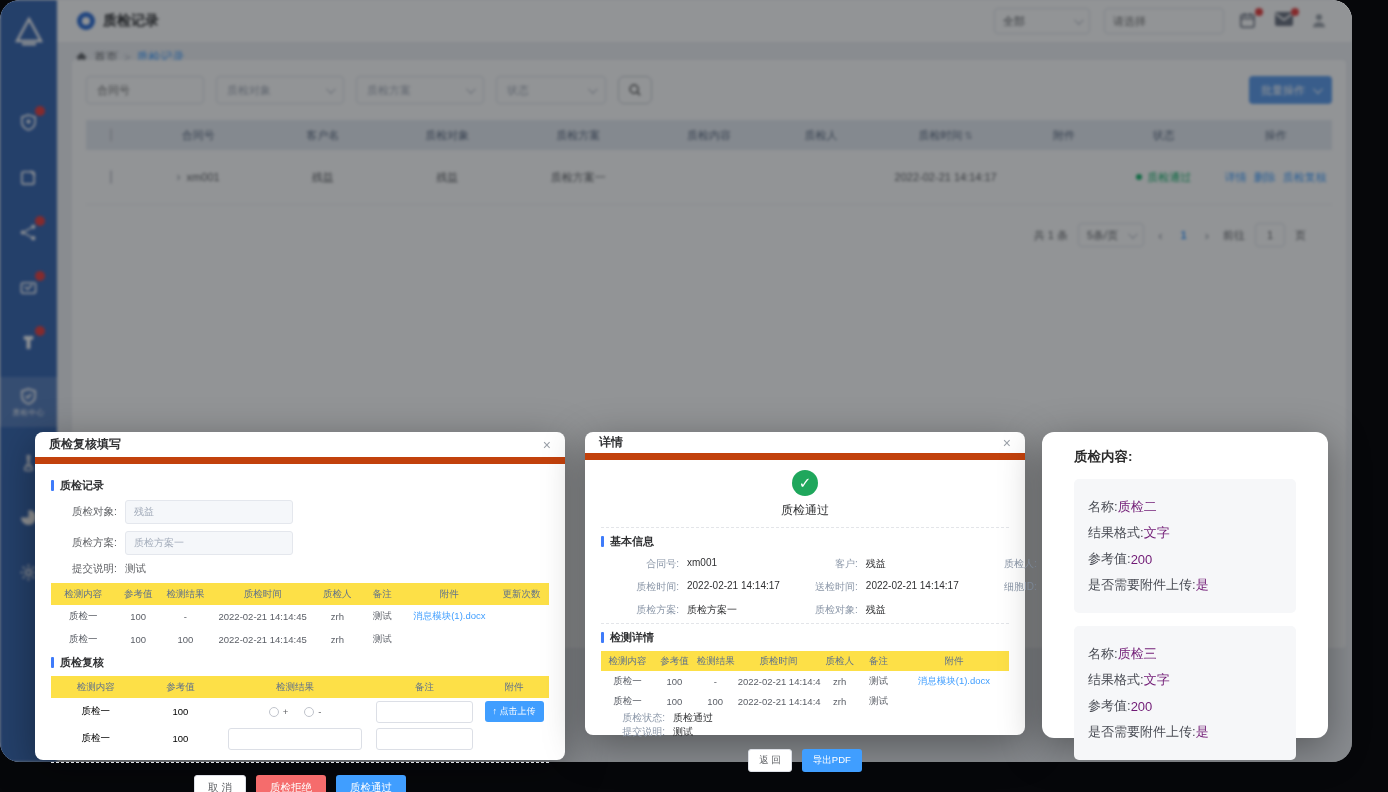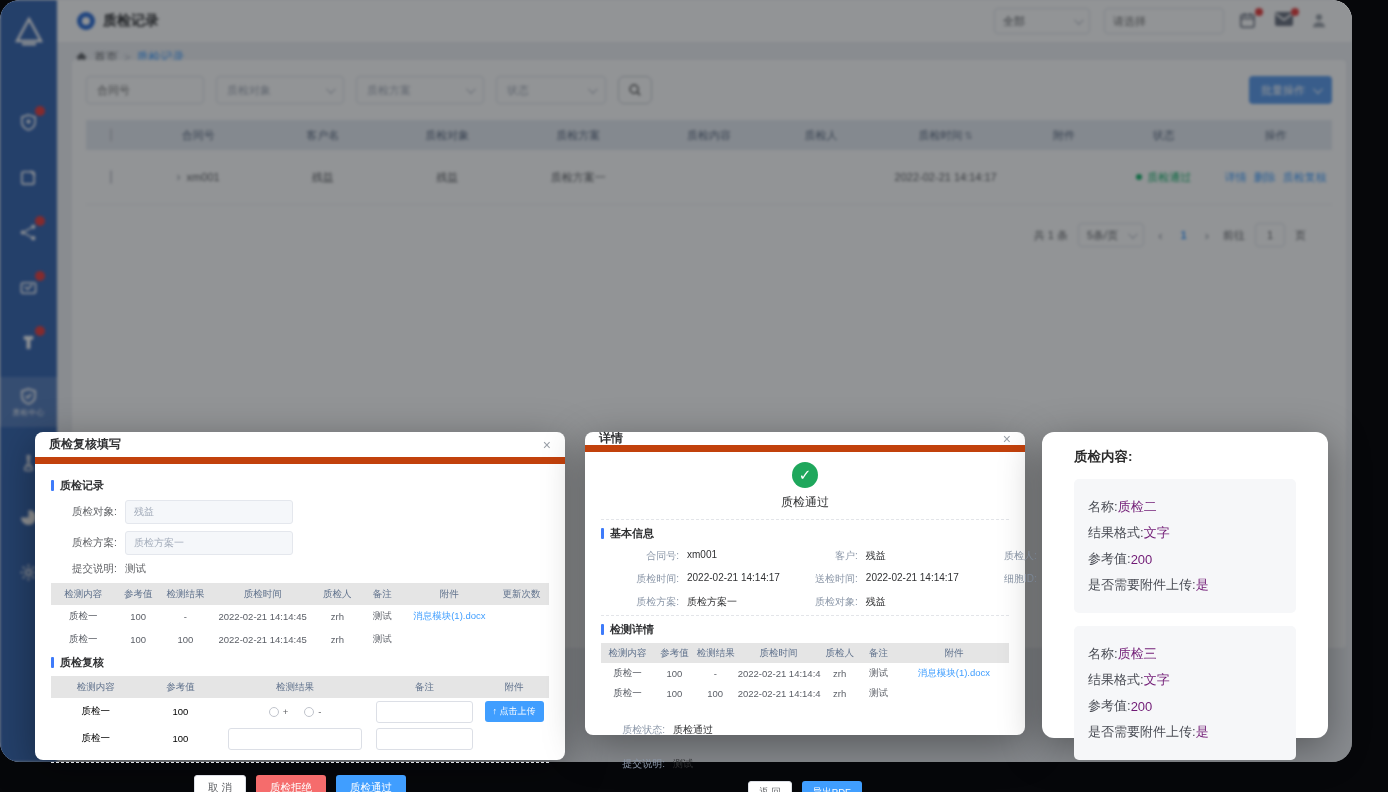--- a/index.html
+++ b/index.html
@@ -100,21 +100,21 @@
   .m-body { padding:8px 16px; }
   .sec { display:flex; align-items:center; gap:6px; font-size:11px; font-weight:bold; color:#303133; margin:6px 0; }
   .sec::before { content:""; width:3px; height:11px; background:#3e7bfa; border-radius:1px; }
   .form-row { display:flex; align-items:center; margin:7px 0; font-size:10.5px; color:#606266; }
   .form-label { width:66px; text-align:right; margin-right:8px; white-space:nowrap; }
   .dis-input { width:168px; height:24px; background:#f5f7fa; border:1px solid #e4e7ed; border-radius:3px;
     color:#a4adbb; font-size:10px; padding:0 8px; }
   .plain-val { color:#606266; }
   .mtbl { width:100%; font-size:9.5px; margin-top:6px; }
   .mtbl .tr { display:flex; align-items:center; }
-  .mtbl .th-r { background:#e5e5e5; color:#5f718c; height:22px; }
+  .mtbl .th-r { background:#fde047; color:#5f718c; height:22px; }
   .mtbl .bd-r { height:23px; color:#5a5e66; }
   .mtbl .c { text-align:center; padding:0 2px; white-space:nowrap; overflow:hidden; }
   .link { color:#409eff; cursor:pointer; }
   
   .r0{width:13%;} .r1{width:9%;} .r2{width:10%;} .r3{width:21%;} .r4{width:9%;} .r5{width:9%;} .r6{width:18%;} .r7{width:11%;}
   
   .d0{width:13%;} .d1{width:10%;} .d2{width:10%;} .d3{width:21%;} .d4{width:9%;} .d5{width:10%;} .d6{width:27%;}
   
   .v0{width:18%;} .v1{width:16%;} .v2{width:30%;} .v3{width:22%;} .v4{width:14%;}
   .radio-grp { display:flex; align-items:center; justify-content:center; gap:16px; }
@@ -132,21 +132,21 @@
 
   
   .result-wrap { display:flex; flex-direction:column; align-items:center; margin-top:6px; }
   .check-circle { width:26px; height:26px; border-radius:50%; background:#1fa75c; color:#fff;
     display:flex; align-items:center; justify-content:center; font-size:15px; font-weight:bold; }
   .result-text { font-size:12px; color:#303133; margin-top:6px; }
   .basic-grid { display:grid; grid-template-columns:1fr 1fr 1fr; row-gap:9px; margin:8px 0 2px; font-size:10px; }
   .b-item { display:flex; }
   .b-label { width:78px; text-align:right; color:#8b97a8; margin-right:8px; white-space:nowrap; }
   .b-value { color:#303133; white-space:nowrap; }
-  .kv-row { display:flex; font-size:10px; margin-top:20px; }
+  .kv-row { display:flex; font-size:10px; margin-top:0; }
   .kv-row .b-label { width:64px; }
 
   
   .panel-title { font-size:13.5px; font-weight:bold; color:#2b2b2b; }
   .p-card { background:#f6f7f9; border-radius:5px; padding:11px 14px; margin-top:13px; }
   .p-row { display:flex; justify-content:flex-start; align-items:center; font-size:13px; margin:8px 0; }
   .p-label { color:#4a4d55; }
   .p-value { color:#701a75; }
 </style>
 </head>
@@ -449,21 +449,21 @@
     <div class="dash-div"></div>
     <div class="m-foot">
       <button class="btn btn-plain">取 消</button>
       <button class="btn btn-red">质检拒绝</button>
       <button class="btn btn-blue">质检通过</button>
     </div>
   </div>
 </div>
 
 <div class="modal m-detail">
-  <div class="m-head" style="height:20px;">
+  <div class="m-head" style="height:28px;">
     <span>详情</span>
     <span class="m-close">×</span>
   </div>
   <div class="m-body" style="padding:4px 16px;">
     <div class="result-wrap">
       <span class="check-circle">
           <span>✓</span>
         </span>
       <span class="result-text">质检通过</span>
     </div>

